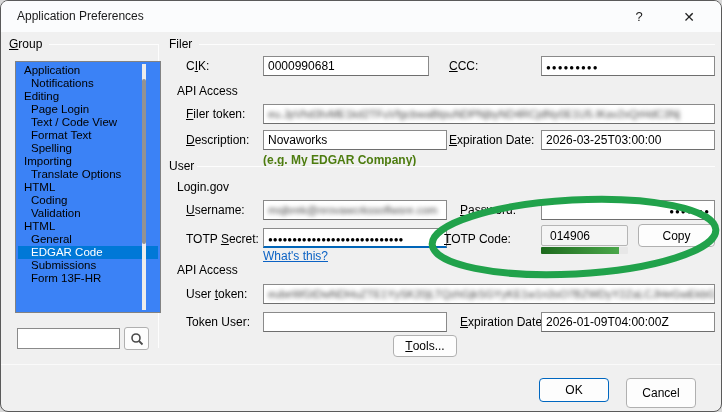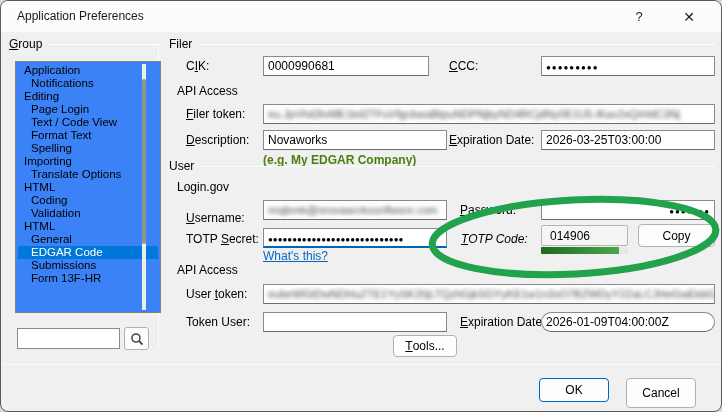--- a/index.html
+++ b/index.html
@@ -124,48 +124,48 @@
   <div class="lbl" style="left:448px;top:132px;"><u>E</u>xpiration Date:</div>
   <div class="field" style="left:540px;top:129px;width:174px;">2026-03-25T03:00:00</div>
 
   <div class="hint" style="left:262px;top:152px;">(e.g. My EDGAR Company)</div>
 
   <div class="sec-label lbl" style="left:168px;top:158px;">User</div>
   <div class="rule" style="left:196px;top:165px;width:518px;"></div>
 
   <div class="lbl" style="left:176px;top:179px;">Login.gov</div>
 
-  <div class="lbl" style="left:185px;top:202px;margin-top:8px;"><u>U</u>sername:</div>
+  <div class="lbl" style="left:185px;top:202px;"><u>U</u>sername:</div>
   <div class="field" style="left:262px;top:199px;width:184px;"><span class="blurred" style="position:static;">msjbrek@nrovawcrkssoflwsre.com</span></div>
 
   <div class="lbl" style="left:459px;top:202px;"><u>P</u>assword:</div>
   <div class="field dots right" style="left:540px;top:199px;width:174px;">●●●●●●●</div>
 
   <div class="lbl" style="left:185px;top:231px;">TOTP <u>S</u>ecret:</div>
   <div class="field dots focused" style="left:262px;top:227px;width:184px;letter-spacing:0;">●●●●●●●●●●●●●●●●●●●●●●●●●●●●</div>
 
-  <div class="lbl" style="left:460px;top:231px;font-style:italic;"><u>T</u>OTP Code:</div>
+  <div class="lbl" style="left:443px;top:231px;"><u>T</u>OTP Code:</div>
   <div class="readonly-field" style="left:540px;top:224px;width:87px;">014906</div>
   <div class="progress">
     <div class="progress-fill" style="width: 90%;"></div>
   </div>
   <div class="btn" style="left:637px;top:223px;width:77px;height:23px;">Copy</div>
 
   <div class="link" style="left:262px;top:248px;">What's this?</div>
 
   <div class="lbl" style="left:176px;top:262px;">API Access</div>
 
   <div class="lbl" style="left:185px;top:286px;">User <u>t</u>oken:</div>
   <div class="field" style="left:262px;top:283px;width:452px;"><span class="blurred" style="position:static;">eubeWGtDwNDHuZTE1YySK20jLTQzhGjkSGYyKE1w1n3sO7BZWDyY2ZaLCJHeGwEkbG</span></div>
 
   <div class="lbl" style="left:185px;top:314px;">Token User:</div>
   <div class="field" style="left:262px;top:311px;width:184px;"></div>
 
   <div class="lbl" style="left:459px;top:314px;"><u>E</u>xpiration Date:</div>
-  <div class="field" style="left:540px;top:311px;width:174px;border-radius:10px;">2026-01-09T04:00:00Z</div>
+  <div class="field" style="left:540px;top:311px;width:174px;">2026-01-09T04:00:00Z</div>
 
   <div class="btn" style="left:392px;top:334px;width:64px;height:22px;"><u>T</u>ools...</div>
 
   <div class="sep"></div>
   <div class="btn default" style="left:538px;top:377px;width:70px;height:24px;">OK</div>
   <div class="btn" style="left:625px;top:377px;width:70px;height:30px;">Cancel</div>
 
   <svg class="overlay" viewBox="0 0 722 412">
     <ellipse cx="573" cy="236" rx="142" ry="37" fill="none" stroke-width="7" transform="rotate(-3 573 236)" stroke="#21a24b"></ellipse>
   </svg>

